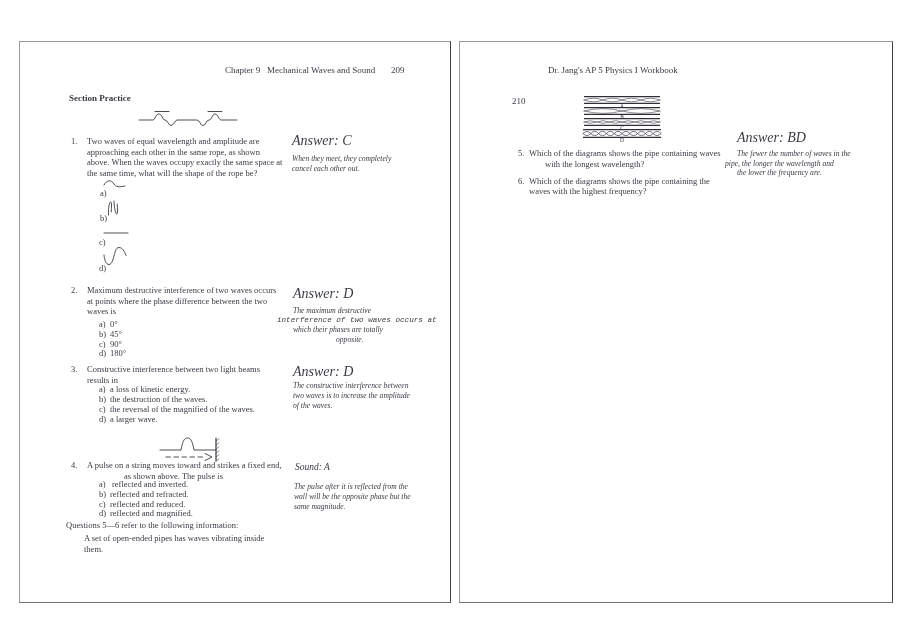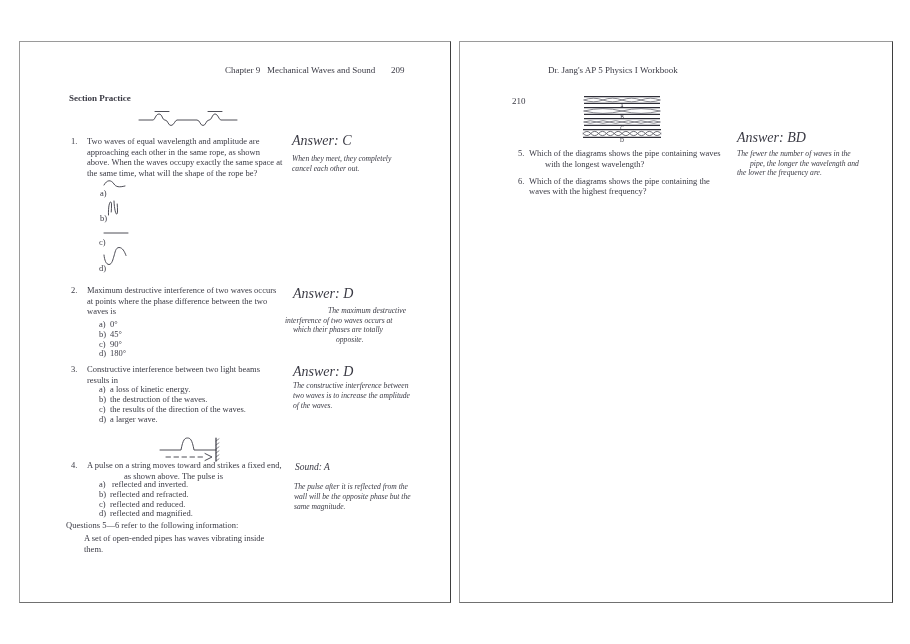--- a/index.html
+++ b/index.html
@@ -78,34 +78,34 @@
     <div class="t qline" style="left:67px;top:264px;">waves is</div>
     <div class="t optlab" style="left:79px;top:277px;">a)</div>
     <div class="t opttxt" style="left:90px;top:277px;">0°</div>
     <div class="t optlab" style="left:79px;top:287px;">b)</div>
     <div class="t opttxt" style="left:90px;top:287px;">45°</div>
     <div class="t optlab" style="left:79px;top:297px;">c)</div>
     <div class="t opttxt" style="left:90px;top:297px;">90°</div>
     <div class="t optlab" style="left:79px;top:306px;">d)</div>
     <div class="t opttxt" style="left:90px;top:306px;">180°</div>
     <div class="t ans" style="left:273px;top:244px;">Answer: D</div>
-    <div class="t expl" style="left:273px;top:264px;margin-left:35px;">The maximum destructive</div>
-    <div class="t expl" style="left:265px;top:274px;">interference of two waves occurs at</div>
+    <div class="t expl" style="left:273px;top:264px;">The maximum destructive</div>
+    <div class="t expl" style="left:257px;top:274px;font-family:Liberation Mono, monospace;">interference of two waves occurs at</div>
     <div class="t expl" style="left:273px;top:283px;">which their phases are totally</div>
     <div class="t expl" style="left:273px;top:293px;margin-left:43px;">opposite.</div>
 
     <div class="t qnum" style="left:51px;top:322px;">3.</div>
     <div class="t qline" style="left:67px;top:322px;">Constructive interference between two light beams</div>
     <div class="t qline" style="left:67px;top:333px;">results in</div>
     <div class="t optlab" style="left:79px;top:342px;">a)</div>
     <div class="t opttxt" style="left:90px;top:342px;">a loss of kinetic energy.</div>
     <div class="t optlab" style="left:79px;top:352px;">b)</div>
     <div class="t opttxt" style="left:90px;top:352px;">the destruction of the waves.</div>
     <div class="t optlab" style="left:79px;top:362px;">c)</div>
-    <div class="t opttxt" style="left:90px;top:362px;">the results of the direction of the waves.</div>
+    <div class="t opttxt" style="left:90px;top:362px;">the reversal of the magnified of the waves.</div>
     <div class="t optlab" style="left:79px;top:372px;">d)</div>
     <div class="t opttxt" style="left:90px;top:372px;">a larger wave.</div>
     <div class="t ans" style="left:273px;top:322px;">Answer: D</div>
     <div class="t expl" style="left:273px;top:339px;">The constructive interference between</div>
     <div class="t expl" style="left:273px;top:349px;">two waves is to increase the amplitude</div>
     <div class="t expl" style="left:273px;top:359px;">of the waves.</div>
 
     <svg style="left:138px;top:392px;" width="62" height="30" viewBox="0 0 62 30">
       <path d="M2,16 H23 C25,5 27,4 29.5,4 C32,4 34,5 36,16 H58"></path>
       <path d="M58,4 V27" style="stroke-width:1.2;"></path>
@@ -168,21 +168,21 @@
     </svg>
     <div class="t pipelab" style="left:123px;top:95px;width:78px;">D</div>
 
     <div class="t ans" style="left:277px;top:88px;">Answer: BD</div>
 
     <div class="t qnum" style="left:58px;top:106px;">5.</div>
     <div class="t qline" style="left:69px;top:106px;">Which of the diagrams shows the pipe containing waves</div>
     <div class="t qline" style="left:69px;top:117px;margin-left:16px;">with the longest wavelength?</div>
 
     <div class="t expl" style="left:277px;top:107px;">The fewer the number of waves in the</div>
-    <div class="t expl" style="left:290px;top:117px;">pipe, the longer the wavelength and</div>
+    <div class="t expl" style="left:265px;top:117px;">pipe, the longer the wavelength and</div>
     <div class="t expl" style="left:277px;top:126px;">the lower the frequency are.</div>
 
     <div class="t qnum" style="left:58px;top:134px;">6.</div>
     <div class="t qline" style="left:69px;top:134px;">Which of the diagrams shows the pipe containing the</div>
     <div class="t qline" style="left:69px;top:144px;">waves with the highest frequency?</div>
   </div>
 
 </div>
 
 </body></html>

